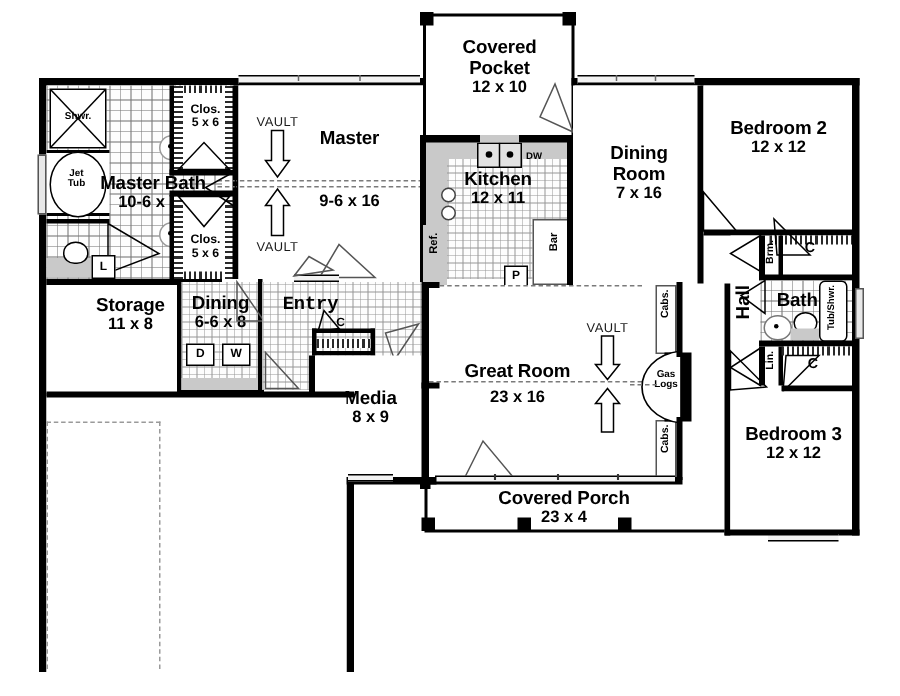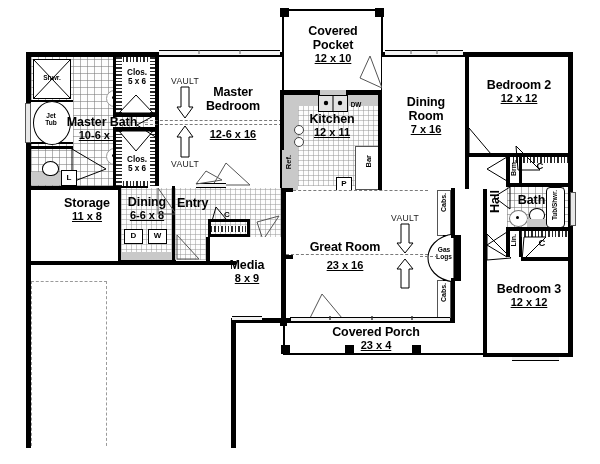--- a/index.html
+++ b/index.html
@@ -11,21 +11,21 @@
   .wall{position:absolute;background:#000000;}
   .thin{position:absolute;background:#000000;}
   .fill-white{position:absolute;background:#ffffff;}
   .fill-gray{position:absolute;background:#c9c9c9;}
   .fill-lgray{position:absolute;background:#e2e2e2;}
   .post{position:absolute;background:#000000;width:9px;height:9px;}
   .dashed-h{position:absolute;border-top:1px dashed #7a7a7a;}
   .dashed-box{position:absolute;border:1px dashed #9a9a9a;}
   .room{position:absolute;text-align:center;color:#000;line-height:1.12;}
   .rname{font-weight:bold;font-size:12.5px;letter-spacing:-0.1px;}
-  .rdim{font-weight:bold;font-size:11px;text-decoration:underline;}
+  .rdim{font-weight:bold;font-size:11px;}
   .small{font-weight:bold;font-size:8.2px;text-align:center;line-height:1.12;}
   .tiny{font-weight:bold;font-size:6.6px;text-align:center;line-height:1.1;}
   .vert{position:absolute;font-weight:bold;font-size:8px;
         writing-mode:vertical-rl;transform:rotate(180deg);white-space:nowrap;}
   .vertbig{position:absolute;font-weight:bold;font-size:12.5px;
         writing-mode:vertical-rl;transform:rotate(180deg);white-space:nowrap;}
   .boxlab{position:absolute;border:1px solid #000;background:#fff;
         font-weight:bold;font-size:8px;text-align:center;}
   .vaultw{position:absolute;font-weight:normal;font-size:8.6px;letter-spacing:0.3px;
         color:#1a1a1a;text-align:center;white-space:nowrap;}
@@ -145,23 +145,22 @@
 
   <div class="wall" style="left:155px;top:57px;width:4px;height:129px;"></div>
   <div class="fill-white" style="left:159px;top:57px;width:123px;height:129px;"></div>
   <div class="win" style="left:159px;top:50px;width:121px;height:4px;background:#f2f2f2;"></div>
   <svg style="left:159px;top:50px;width:121px;height:4px;">
     <line x1="40" y1="0" x2="40" y2="4" stroke="#666" stroke-width="1"></line>
     <line x1="81" y1="0" x2="81" y2="4" stroke="#666" stroke-width="1"></line>
   </svg>
   <div class="room" style="left:185px;top:85px;width:96px;">
     <div class="rname">Master</div>
-    <div class="rname">Bedroom</div>
-  </div>
-  <div class="rdim" style="position:absolute;left:185px;top:128px;width:96px;text-align:center;">12-6 x 16</div>
+  </div>
+  <div class="rdim" style="position:absolute;left:185px;top:128px;width:96px;text-align:center;">9-6 x 16</div>
   <div class="dashed-h" style="left:145px;top:120px;width:137px;"></div>
   <div class="dashed-h" style="left:145px;top:124px;width:137px;"></div>
 
   <div class="vaultw" style="left:160px;top:76px;width:50px;">VAULT</div>
   <svg style="left:176px;top:87px;width:18px;height:32px;">
     <path d="M5 0 L13 0 L13 20 L17 20 L9 31 L1 20 L5 20 Z" fill="#fff" stroke="#000" stroke-width="1"></path>
   </svg>
   <svg style="left:176px;top:126px;width:18px;height:32px;">
     <path d="M9 0 L17 11 L13 11 L13 31 L5 31 L5 11 L1 11 Z" fill="#fff" stroke="#000" stroke-width="1"></path>
   </svg>
@@ -315,21 +314,21 @@
   <div class="boxlab" style="left:124px;top:229px;width:17px;height:13px;line-height:12px;">D</div>
   <div class="boxlab" style="left:148px;top:229px;width:17px;height:13px;line-height:12px;">W</div>
   <div class="fill-gray" style="left:121px;top:252px;width:52px;height:8px;"></div>
   <div class="wall" style="left:118px;top:260px;width:58px;height:4px;"></div>
   <div class="wall" style="left:172px;top:186px;width:3px;height:78px;"></div>
   <svg style="left:156px;top:188px;width:22px;height:28px;">
     <path class="swingl" d="M2 0 L20 26 L2 26 Z" fill="#fff"></path>
   </svg>
 
   <div class="tilefine" style="left:175px;top:188px;width:108px;height:72px;"></div>
-  <div class="rname" style="position:absolute;left:177px;top:196px;width:60px;text-align:left;">Entry</div>
+  <div class="rname" style="position:absolute;left:177px;top:196px;width:60px;text-align:center;font-family:Liberation Mono, monospace;">Entry</div>
 
   <div class="wall" style="left:208px;top:219px;width:42px;height:3px;"></div>
   <div class="wall" style="left:208px;top:219px;width:3px;height:18px;"></div>
   <div class="wall" style="left:247px;top:219px;width:3px;height:18px;"></div>
   <div class="wall" style="left:208px;top:234px;width:42px;height:3px;"></div>
   <div class="shelf" style="left:211px;top:226px;width:36px;height:6px;"></div>
   <div class="small" style="position:absolute;left:213px;top:211px;width:28px;font-size:8px;">C</div>
   <svg style="left:212px;top:207px;width:20px;height:16px;">
     <path class="swing" d="M0 14 L4 0 L14 12 Z" fill="#fff"></path>
   </svg>

